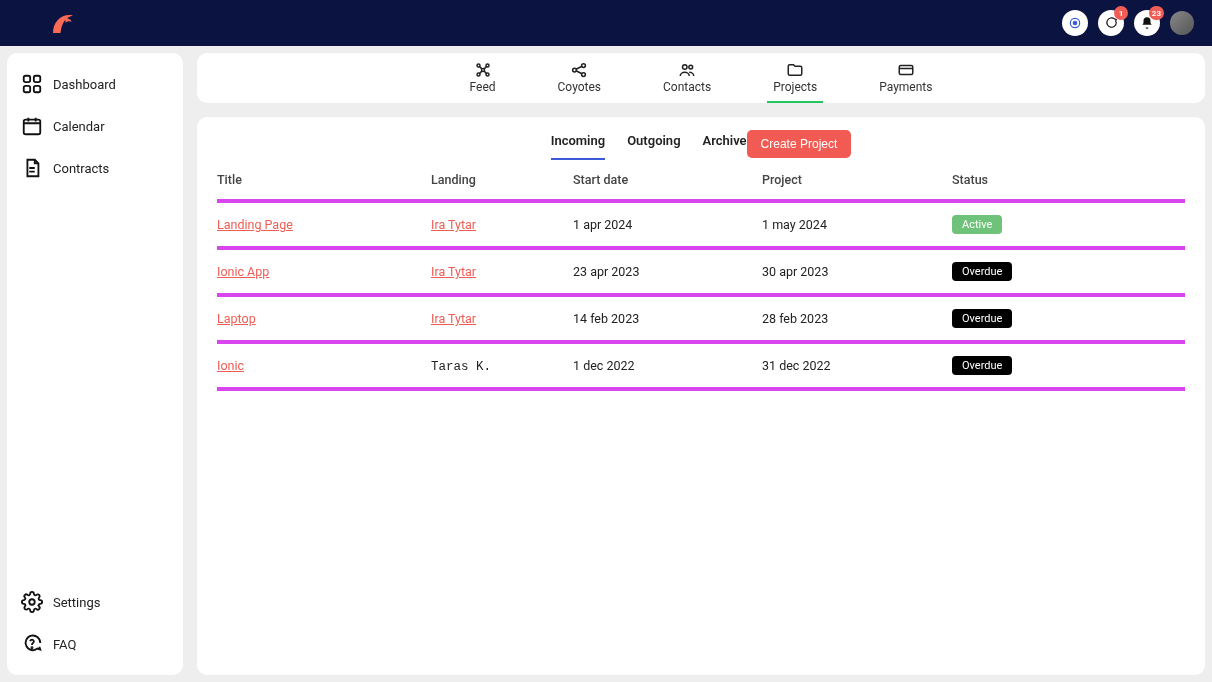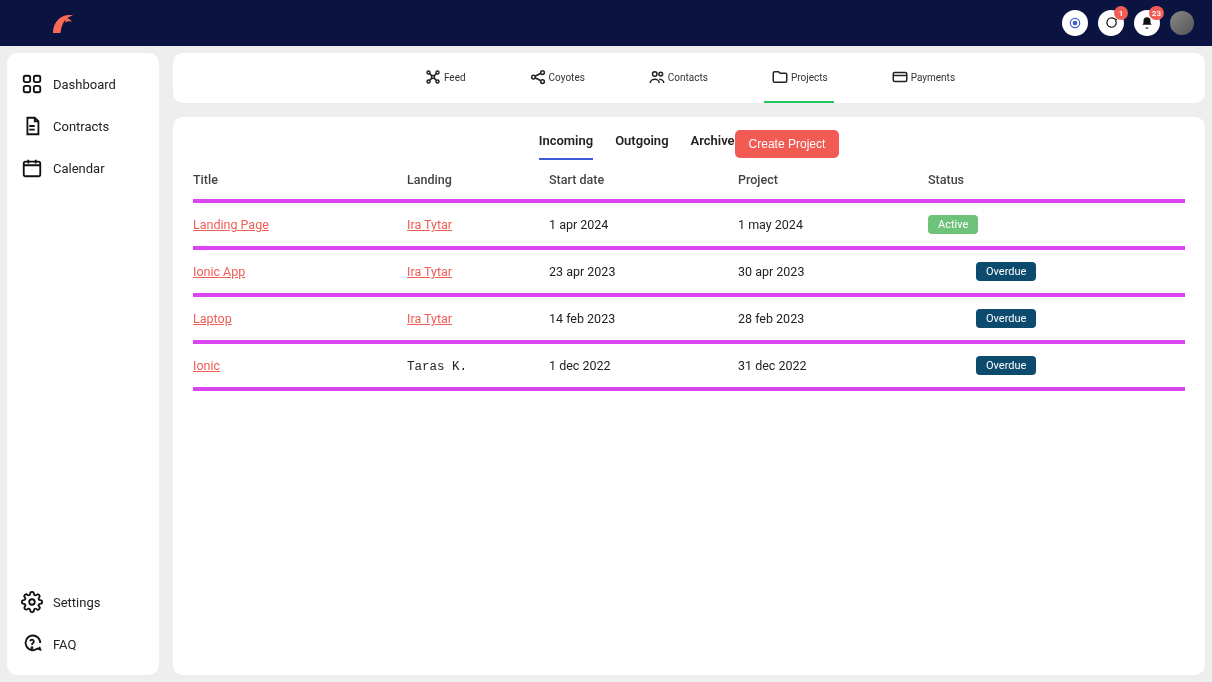--- a/index.html
+++ b/index.html
@@ -58,21 +58,21 @@
   
   .main {
     display: flex;
     height: calc(682px - 46px);
     padding: 7px;
     gap: 14px;
   }
 
   
   .sidebar {
-    width: 152px;
+    width: 176px;
     background: #fff;
     border-radius: 10px;
     display: flex;
     flex-direction: column;
     justify-content: space-between;
     padding: 10px 0;
   }
   .side-group { display: flex; flex-direction: column; }
   .side-item {
     display: flex;
@@ -98,25 +98,26 @@
     background: #fff;
     border-radius: 10px;
     height: 50px;
     display: flex;
     align-items: center;
     justify-content: center;
     gap: 50px;
   }
   .nav-tab {
     display: flex;
+    flex-direction: column;
     align-items: center;
     gap: 1px;
     cursor: pointer;
     color: #333;
-    font-size: 10px;
+    font-size: 12px;
     padding: 4px 6px 4px;
     border-bottom: 2px solid transparent;
     height: 50px;
     justify-content: center;
   }
   .nav-tab.active { border-bottom: 2px solid #22c55e; }
   .nav-tab svg { width: 20px; height: 18px; stroke: #222; }
 
   
   .panel {
@@ -176,21 +177,21 @@
 
   .status-badge {
     display: inline-block;
     font-size: 11px;
     padding: 3px 10px;
     border-radius: 4px;
     color: #fff;
     font-weight: 400;
   }
   .status-active { background: #6fc27a; }
-  .status-overdue { background: #0c4a6e; margin-left: 48px; }
+  .status-overdue { background: #000000; }
 </style>
 </head>
 <body>
 
 <div class="topbar">
   <div class="logo">
     <svg viewBox="0 0 24 24">
         <path fill="#fa6a55" d="M4 20 C4 10, 12 4, 20 6 C15 7, 11 11, 10 20 Z M14 8 C16 8, 18 9, 19 11 C17 10.2, 15 10.5, 14 12 Z"></path>
       </svg>
   </div>
@@ -225,32 +226,32 @@
         <svg viewBox="0 0 24 24" fill="none" stroke-width="2">
             <rect x="3" y="3" width="7" height="7" rx="2"></rect>
             <rect x="14" y="3" width="7" height="7" rx="2"></rect>
             <rect x="3" y="14" width="7" height="7" rx="2"></rect>
             <rect x="14" y="14" width="7" height="7" rx="2"></rect>
           </svg>
         <span>Dashboard</span>
       </div>
       <div class="side-item">
         <svg viewBox="0 0 24 24" fill="none" stroke-width="2">
+            <rect x="3" y="5" width="18" height="16" rx="2"></rect>
+            <path d="M3 9h18M8 3v4M16 3v4"></path>
+          </svg>
+        <span>Calendar</span>
+      </div>
+      <div class="side-item">
+        <svg viewBox="0 0 24 24" fill="none" stroke-width="2">
             <path d="M7 3h8l4 4v14H7z"></path>
             <path d="M15 3v4h4"></path>
             <path d="M9 12h6M9 16h6"></path>
           </svg>
         <span>Contracts</span>
-      </div>
-      <div class="side-item">
-        <svg viewBox="0 0 24 24" fill="none" stroke-width="2">
-            <rect x="3" y="5" width="18" height="16" rx="2"></rect>
-            <path d="M3 9h18M8 3v4M16 3v4"></path>
-          </svg>
-        <span>Calendar</span>
       </div>
     </div>
     <div class="side-group">
       <div class="side-item">
         <svg viewBox="0 0 24 24" fill="none" stroke-width="2">
             <circle cx="12" cy="12" r="3"></circle>
             <path d="M19.4 15a1.7 1.7 0 0 0 .34 1.87l.06.06a2 2 0 1 1-2.83 2.83l-.06-.06a1.7 1.7 0 0 0-1.87-.34 1.7 1.7 0 0 0-1 1.56V21a2 2 0 1 1-4 0v-.09a1.7 1.7 0 0 0-1-1.56 1.7 1.7 0 0 0-1.87.34l-.06.06a2 2 0 1 1-2.83-2.83l.06-.06a1.7 1.7 0 0 0 .34-1.87 1.7 1.7 0 0 0-1.56-1H3a2 2 0 1 1 0-4h.09a1.7 1.7 0 0 0 1.56-1 1.7 1.7 0 0 0-.34-1.87l-.06-.06a2 2 0 1 1 2.83-2.83l.06.06a1.7 1.7 0 0 0 1.87.34 1.7 1.7 0 0 0 1-1.56V3a2 2 0 1 1 4 0v.09a1.7 1.7 0 0 0 1 1.56 1.7 1.7 0 0 0 1.87-.34l.06-.06a2 2 0 1 1 2.83 2.83l-.06.06a1.7 1.7 0 0 0-.34 1.87 1.7 1.7 0 0 0 1.56 1H21a2 2 0 1 1 0 4h-.09a1.7 1.7 0 0 0-1.56 1z"></path>
           </svg>
         <span>Settings</span>
       </div>

